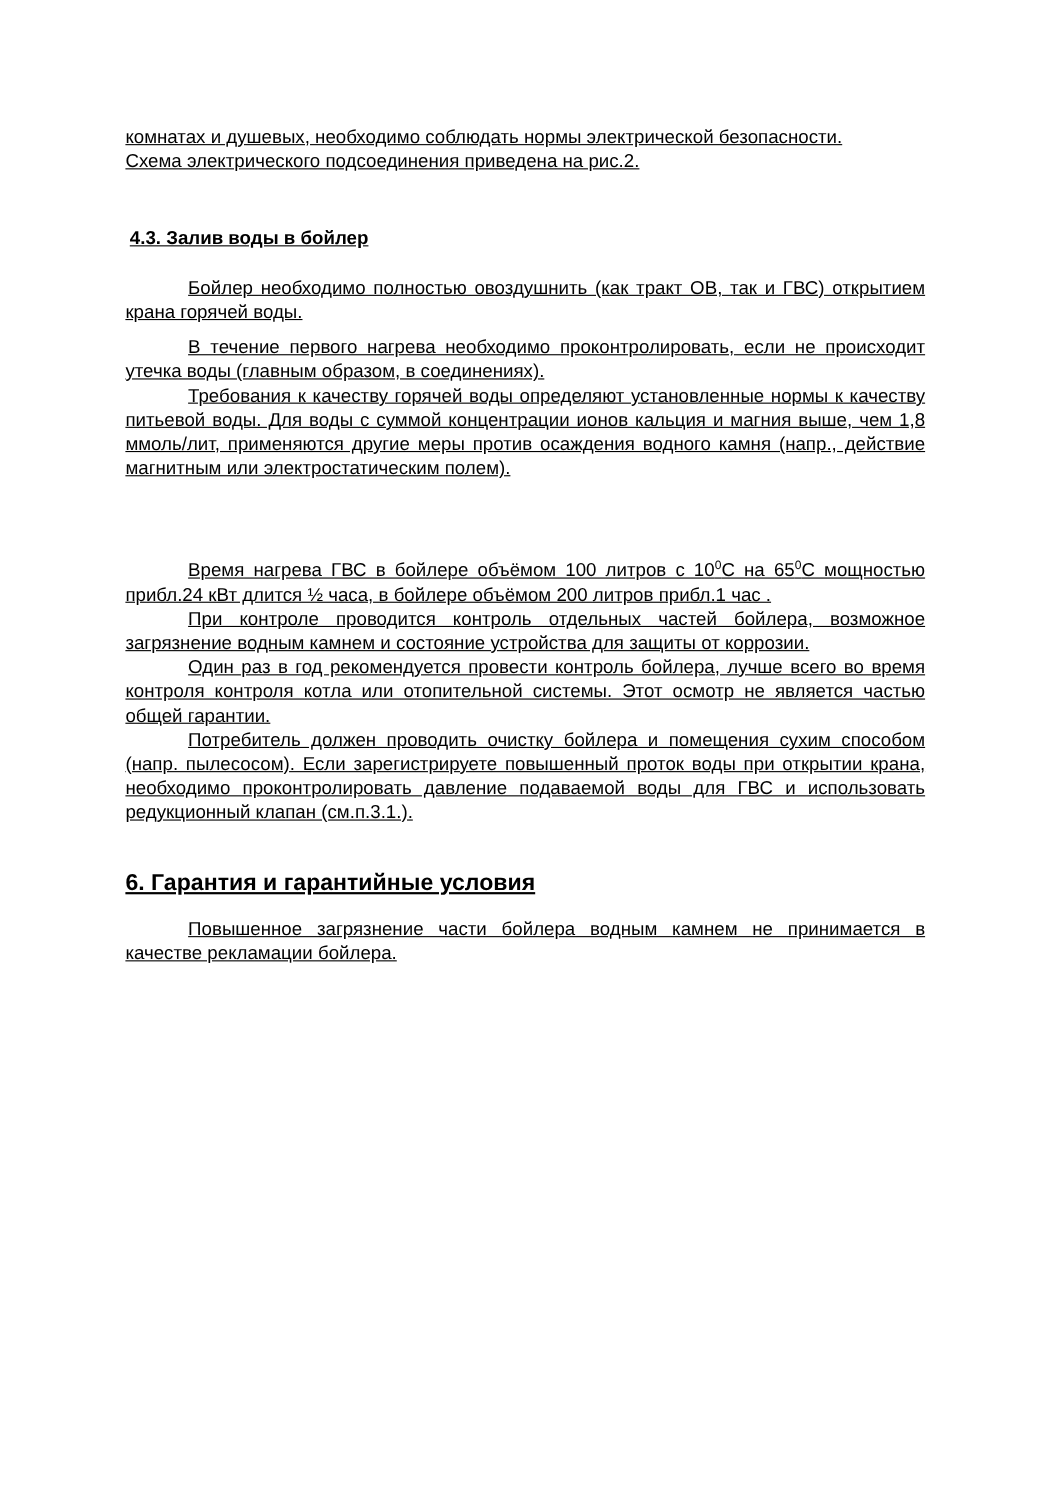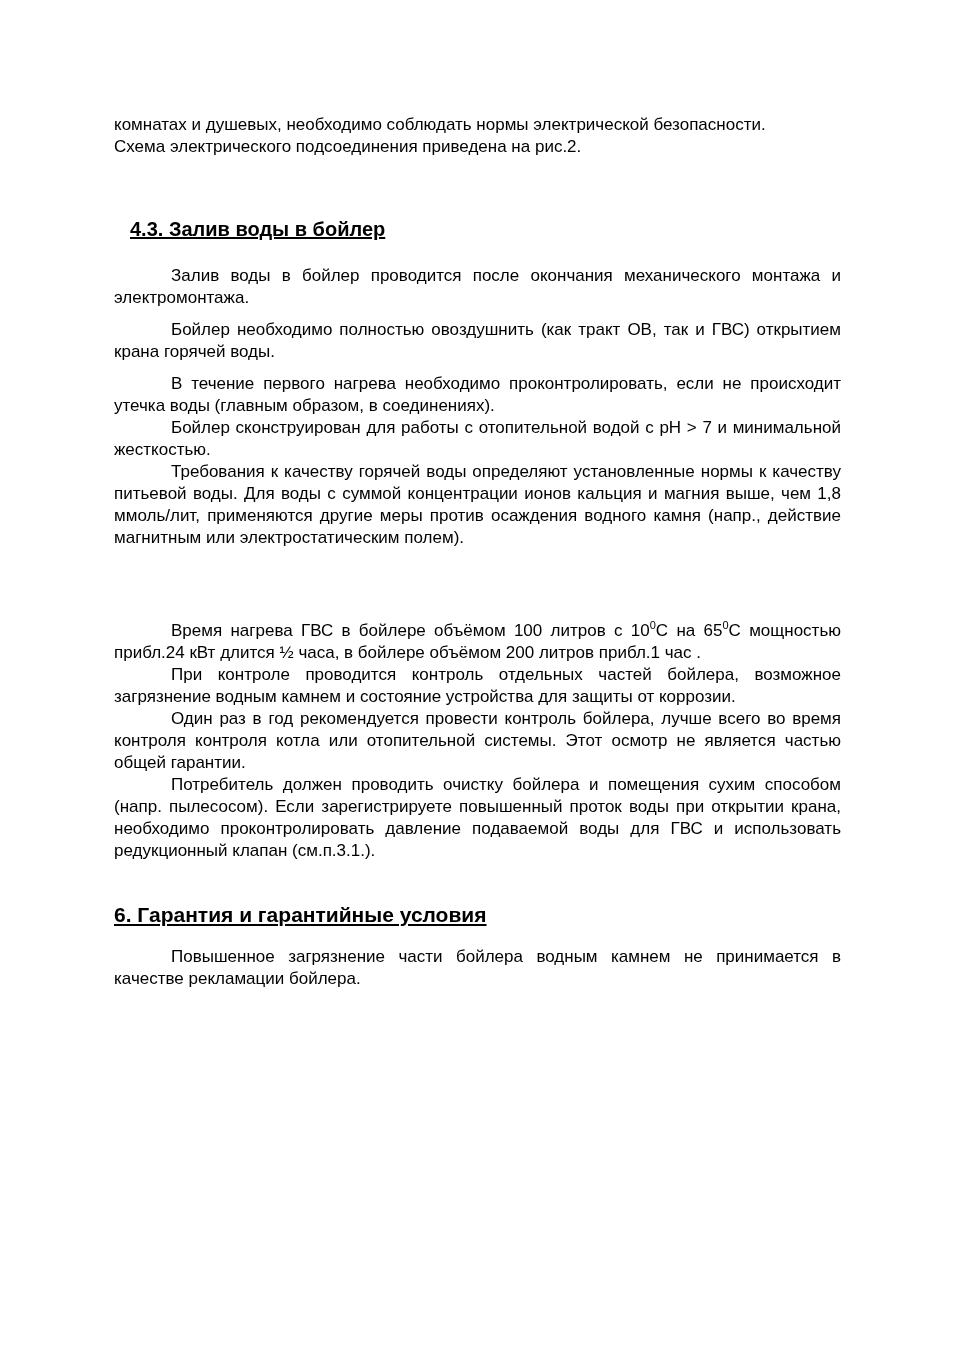--- a/index.html
+++ b/index.html
@@ -11,28 +11,28 @@
       color: #000000;
       font-size: 17px;
       line-height: 22px;
     }
     .page {
       position: absolute;
       left: 114px;
       top: 114px;
       width: 727px;
     }
-    p { margin: 0; text-align: justify; }
+    p { margin: 0; text-align: justify; text-decoration: underline; }
     .indent { text-indent: 57px; }
     .h2 {
       font-weight: bold;
       text-decoration: underline;
-      font-size: 20px;
+      font-size: 17px;
       line-height: 22px;
-      margin: 16px;
+      margin: 4px;
     }
     .h1 {
       font-weight: bold;
       text-decoration: underline;
       font-size: 21px;
       line-height: 26px;
       margin: 0;
     }
     sup { font-size: 11px; line-height: 0; vertical-align: 7px; }
   </style>
@@ -41,26 +41,24 @@
 
 <div class="page">
 
   <p>комнатах и душевых, необходимо соблюдать нормы электрической безопасности.</p>
   <p>Схема электрического подсоединения приведена на рис.2.</p>
 
   <div style="height:44px"></div>
 
   <p class="h2">4.3. Залив воды в бойлер</p>
   <div style="height:9px"></div>
-  <p class="indent">Залив воды в бойлер проводится после окончания механического монтажа и электромонтажа.</p>
   <div style="height:10px"></div>
   <p class="indent">Бойлер необходимо полностью овоздушнить (как тракт ОВ, так и ГВС) открытием крана горячей воды.</p>
   <div style="height:10px"></div>
   <p class="indent">В течение первого нагрева необходимо проконтролировать, если не происходит утечка воды (главным образом, в соединениях).</p>
-  <p class="indent">Бойлер сконструирован для работы с отопительной водой  с pH &gt; 7 и минимальной жесткостью.</p>
   <p class="indent">Требования к качеству горячей воды определяют установленные нормы к качеству питьевой воды. Для воды с суммой концентрации ионов кальция и магния выше, чем 1,8 ммоль/лит, применяются другие  меры против осаждения водного камня (напр., действие магнитным или электростатическим полем).</p>
 
   <div style="height:53px"></div>
 
   <div style="height:18px"></div>
   <p class="indent"><span>Время нагрева ГВС в бойлере объёмом 100 литров с 10</span><sup>0</sup><span>C на 65</span><sup>0</sup><span>C мощностью прибл.24 кВт длится ½ часа, в бойлере объёмом 200 литров прибл.1 час .</span></p>
   <p class="indent">При контроле проводится контроль отдельных частей бойлера, возможное загрязнение водным камнем и состояние устройства для защиты от коррозии.</p>
   <p class="indent">Один раз в год рекомендуется провести контроль бойлера, лучше всего во время контроля контроля котла или отопительной системы. Этот осмотр не является частью общей гарантии.</p>
   <p class="indent">Потребитель должен проводить очистку  бойлера и помещения сухим способом (напр. пылесосом). Если зарегистрируете повышенный проток воды при открытии крана, необходимо проконтролировать давление подаваемой воды для ГВС и использовать редукционный клапан (см.п.3.1.).</p>
 

